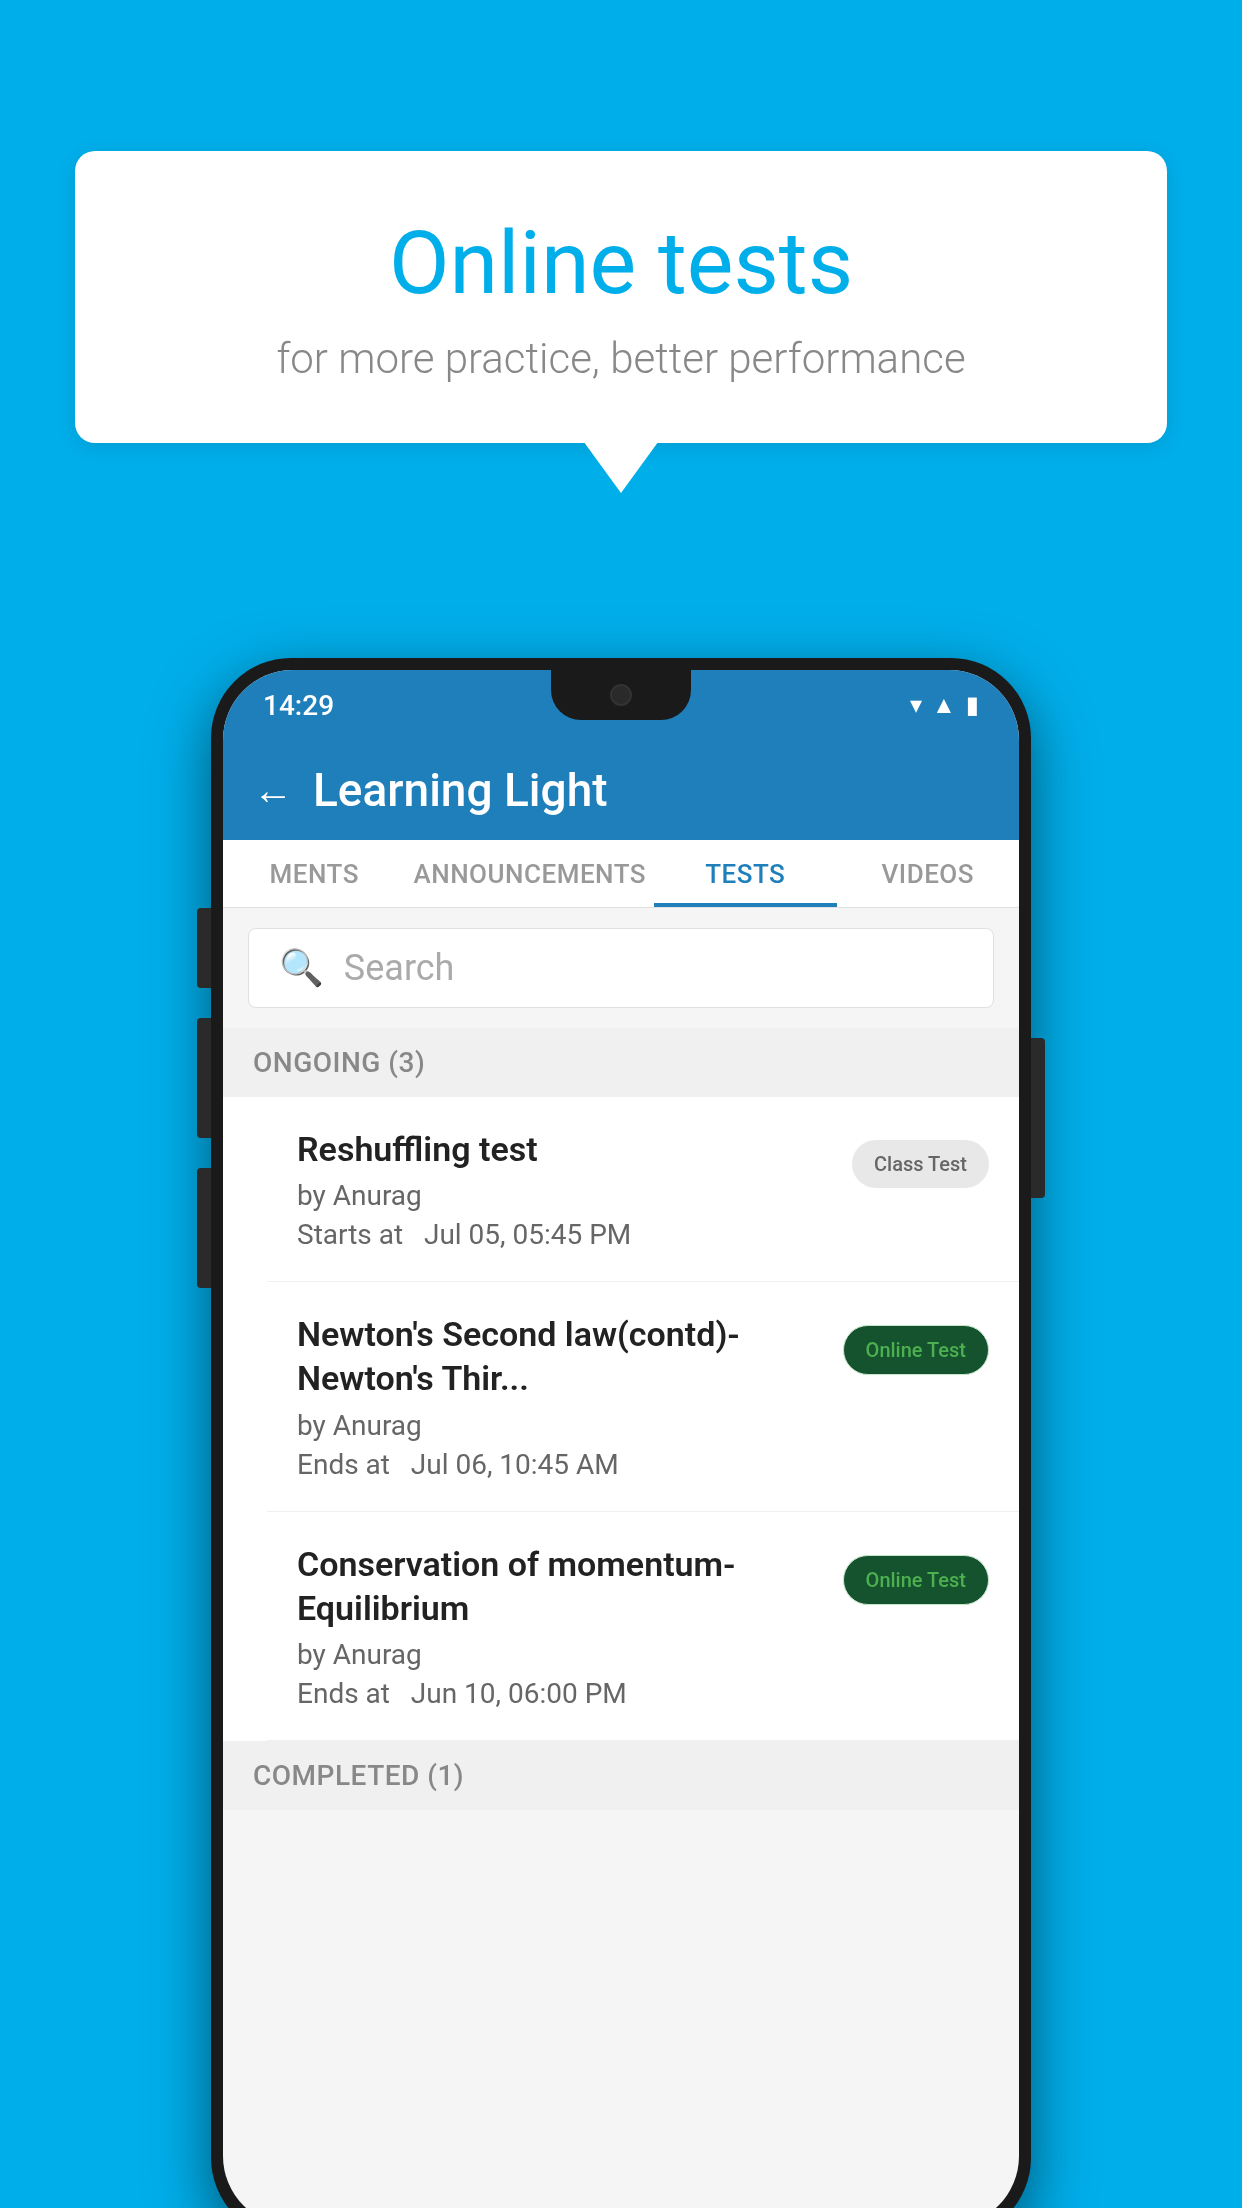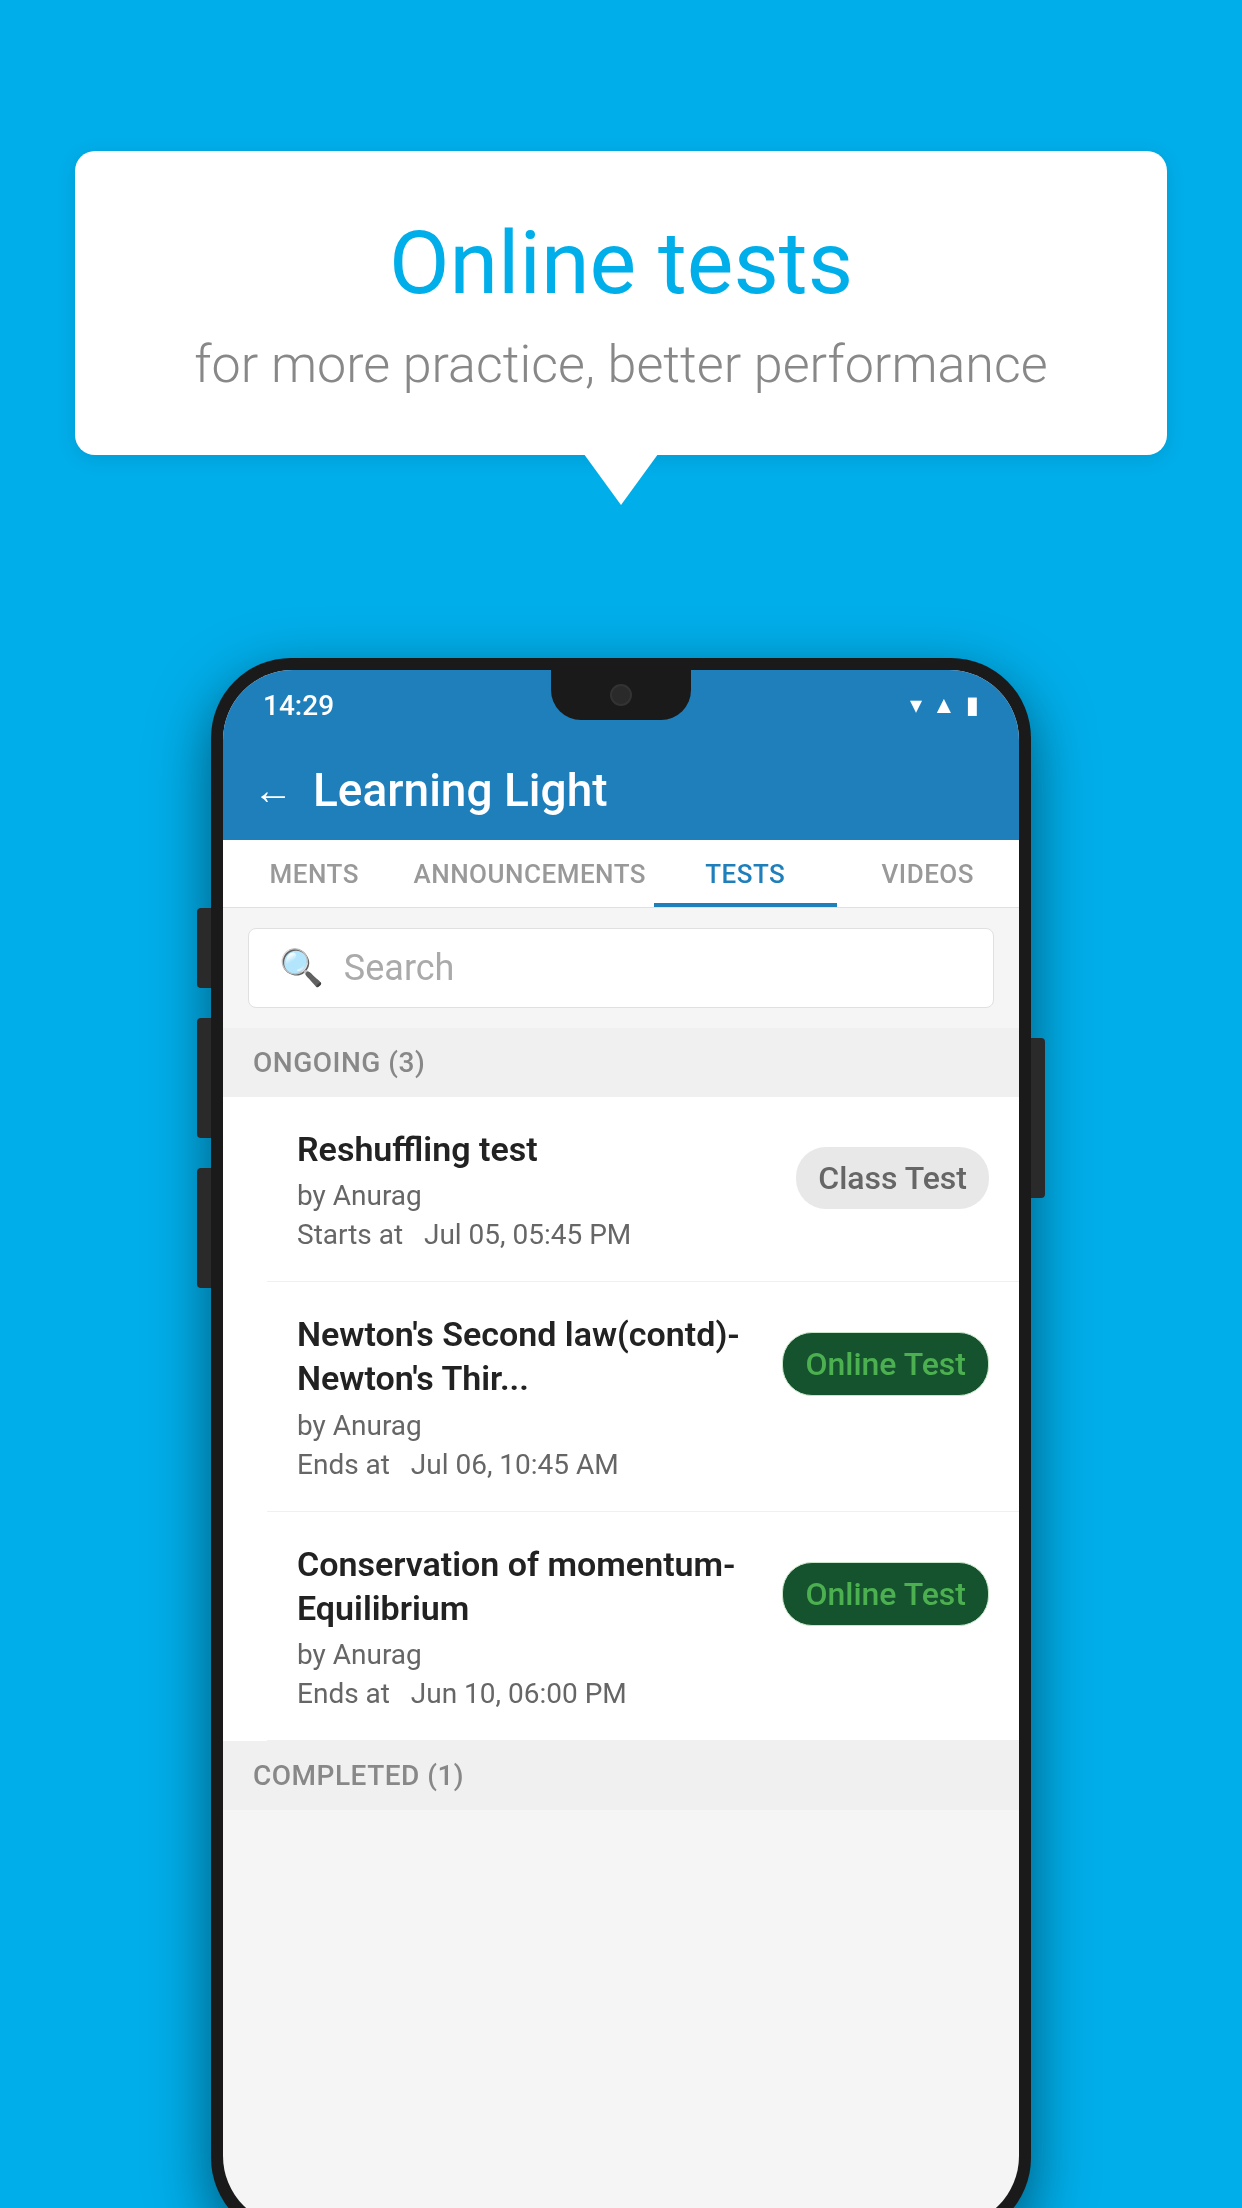--- a/index.html
+++ b/index.html
@@ -45,21 +45,21 @@
 
     .speech-bubble h1 {
       color: #00AEEA;
       font-size: 88px;
       font-weight: 400;
       margin-bottom: 20px;
     }
 
     .speech-bubble p {
       color: #888;
-      font-size: 52px;
+      font-size: 42px;
       font-weight: 300;
     }
 
     
     .phone-frame {
       position: absolute;
       bottom: -30px;
       left: 50%;
       transform: translateX(-50%);
       width: 820px;
@@ -264,24 +264,24 @@
     }
 
     .test-time {
       font-size: 28px;
       color: #666;
     }
 
     .test-badge {
       border-radius: 30px;
       padding: 12px 22px;
-      font-size: 32px;
+      font-size: 20px;
       font-weight: 500;
       white-space: nowrap;
-      margin-top: 20px;
+      margin-top: 13px;
       flex-shrink: 0;
     }
 
     .badge-class {
       background: #e8e8e8;
       color: #666;
     }
 
     .badge-online {
       background: #14532d;

